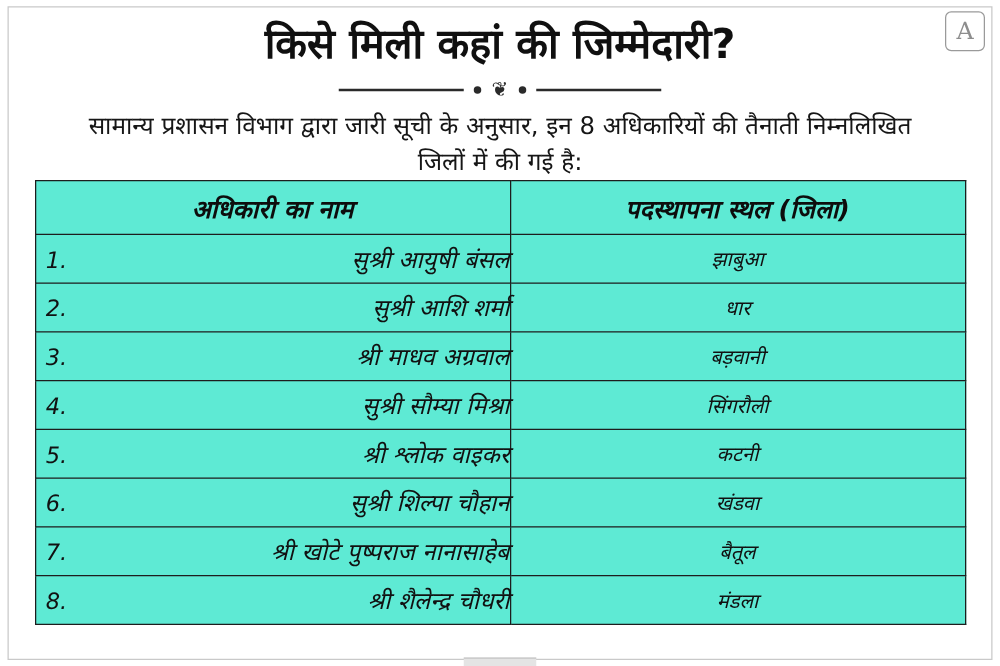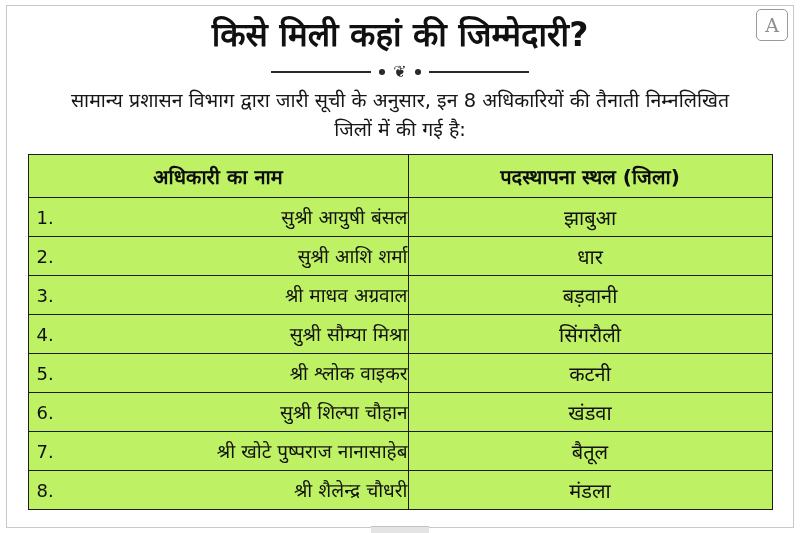--- a/index.html
+++ b/index.html
@@ -79,27 +79,28 @@
     font-size: 16px;
     color: #2a2a2a;
     line-height: 1;
   }
   .subtitle {
     font-size: 19.5px;
     color: #161616;
     text-align: center;
     line-height: 1.5;
     max-width: 700px;
-    margin-bottom: 10px;
+    margin-bottom: 0;
   }
   table.officers {
     border-collapse: collapse;
     width: 744px;
     table-layout: fixed;
-    background: #bef264;
+    background: #5eead4;
+    font-style: italic;
   }
   table.officers th,
   table.officers td {
     border: 1.5px solid #1d1d1d;
     padding: 0;
     height: 38px;
     vertical-align: middle;
   }
   table.officers th {
     font-size: 20px;
@@ -123,21 +124,21 @@
     text-align: left;
     padding-left: 8px;
     box-sizing: border-box;
     font-size: 18px;
   }
   .nm {
     flex: 1;
     text-align: right;
   }
   td.district-cell {
-    font-size: 20px;
+    font-size: 16px;
     color: #111;
     text-align: center;
   }
   col.c1 { width: 380px; }
   col.c2 { width: 364px; }
   .footer-tab {
     position: absolute;
     bottom: 0;
     left: 50%;
     transform: translateX(-50%);

